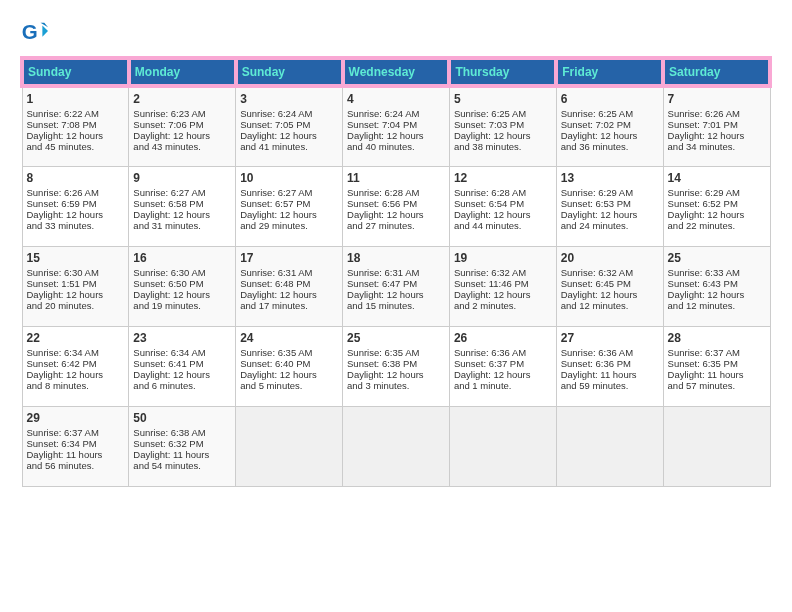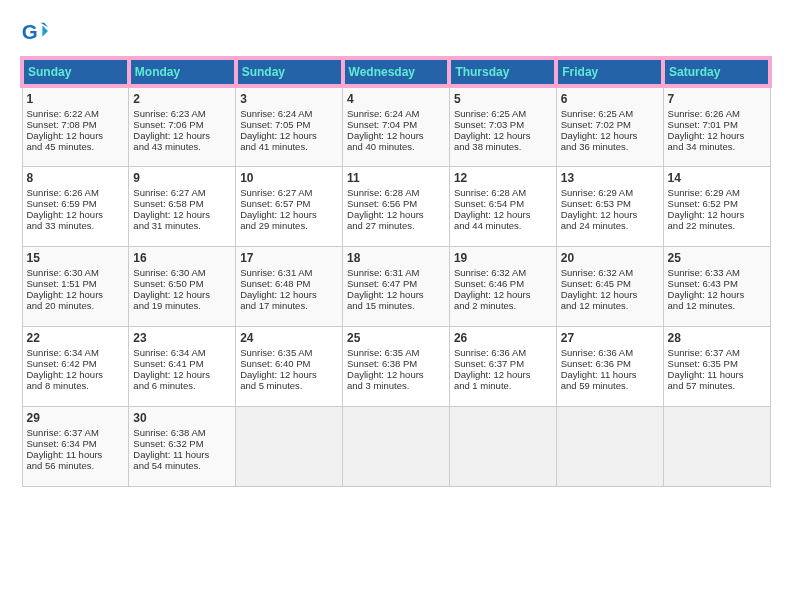--- a/index.html
+++ b/index.html
@@ -128,36 +128,36 @@
           <td><span class="day-num">11</span><span>Sunrise: 6:28 AM</span><br><span>Sunset: 6:56 PM</span><br><span>Daylight: 12 hours</span><br><span>and 27 minutes.</span></td>
           <td><span class="day-num">12</span><span>Sunrise: 6:28 AM</span><br><span>Sunset: 6:54 PM</span><br><span>Daylight: 12 hours</span><br><span>and 44 minutes.</span></td>
           <td><span class="day-num">13</span><span>Sunrise: 6:29 AM</span><br><span>Sunset: 6:53 PM</span><br><span>Daylight: 12 hours</span><br><span>and 24 minutes.</span></td>
           <td><span class="day-num">14</span><span>Sunrise: 6:29 AM</span><br><span>Sunset: 6:52 PM</span><br><span>Daylight: 12 hours</span><br><span>and 22 minutes.</span></td>
         </tr>
         <tr>
           <td><span class="day-num">15</span><span>Sunrise: 6:30 AM</span><br><span>Sunset: 1:51 PM</span><br><span>Daylight: 12 hours</span><br><span>and 20 minutes.</span></td>
           <td><span class="day-num">16</span><span>Sunrise: 6:30 AM</span><br><span>Sunset: 6:50 PM</span><br><span>Daylight: 12 hours</span><br><span>and 19 minutes.</span></td>
           <td><span class="day-num">17</span><span>Sunrise: 6:31 AM</span><br><span>Sunset: 6:48 PM</span><br><span>Daylight: 12 hours</span><br><span>and 17 minutes.</span></td>
           <td><span class="day-num">18</span><span>Sunrise: 6:31 AM</span><br><span>Sunset: 6:47 PM</span><br><span>Daylight: 12 hours</span><br><span>and 15 minutes.</span></td>
-          <td><span class="day-num">19</span><span>Sunrise: 6:32 AM</span><br><span>Sunset: 6:46 PM</span><br><span>Daylight: 12 hours</span><br><span>and 2 minutes.</span></td>
+          <td><span class="day-num">19</span><span>Sunrise: 6:32 AM</span><br><span>Sunset: 11:46 PM</span><br><span>Daylight: 12 hours</span><br><span>and 2 minutes.</span></td>
           <td><span class="day-num">20</span><span>Sunrise: 6:32 AM</span><br><span>Sunset: 6:45 PM</span><br><span>Daylight: 12 hours</span><br><span>and 12 minutes.</span></td>
           <td><span class="day-num">25</span><span>Sunrise: 6:33 AM</span><br><span>Sunset: 6:43 PM</span><br><span>Daylight: 12 hours</span><br><span>and 12 minutes.</span></td>
         </tr>
         <tr>
           <td><span class="day-num">22</span><span>Sunrise: 6:34 AM</span><br><span>Sunset: 6:42 PM</span><br><span>Daylight: 12 hours</span><br><span>and 8 minutes.</span></td>
           <td><span class="day-num">23</span><span>Sunrise: 6:34 AM</span><br><span>Sunset: 6:41 PM</span><br><span>Daylight: 12 hours</span><br><span>and 6 minutes.</span></td>
           <td><span class="day-num">24</span><span>Sunrise: 6:35 AM</span><br><span>Sunset: 6:40 PM</span><br><span>Daylight: 12 hours</span><br><span>and 5 minutes.</span></td>
           <td><span class="day-num">25</span><span>Sunrise: 6:35 AM</span><br><span>Sunset: 6:38 PM</span><br><span>Daylight: 12 hours</span><br><span>and 3 minutes.</span></td>
           <td><span class="day-num">26</span><span>Sunrise: 6:36 AM</span><br><span>Sunset: 6:37 PM</span><br><span>Daylight: 12 hours</span><br><span>and 1 minute.</span></td>
           <td><span class="day-num">27</span><span>Sunrise: 6:36 AM</span><br><span>Sunset: 6:36 PM</span><br><span>Daylight: 11 hours</span><br><span>and 59 minutes.</span></td>
           <td><span class="day-num">28</span><span>Sunrise: 6:37 AM</span><br><span>Sunset: 6:35 PM</span><br><span>Daylight: 11 hours</span><br><span>and 57 minutes.</span></td>
         </tr>
         <tr>
           <td><span class="day-num">29</span><span>Sunrise: 6:37 AM</span><br><span>Sunset: 6:34 PM</span><br><span>Daylight: 11 hours</span><br><span>and 56 minutes.</span></td>
-          <td><span class="day-num">30</span><span>Sunrise: 6:38 AM</span><br><span>Sunset: 6:32 PM</span><br><span>Daylight: 11 hours</span><br><span>and 54 minutes.</span></td>
+          <td><span class="day-num">50</span><span>Sunrise: 6:38 AM</span><br><span>Sunset: 6:32 PM</span><br><span>Daylight: 11 hours</span><br><span>and 54 minutes.</span></td>
           <td class="empty-cell"></td>
           <td class="empty-cell"></td>
           <td class="empty-cell"></td>
           <td class="empty-cell"></td>
           <td class="empty-cell"></td>
         </tr>
       </tbody>
   </table>
 </div>
 

